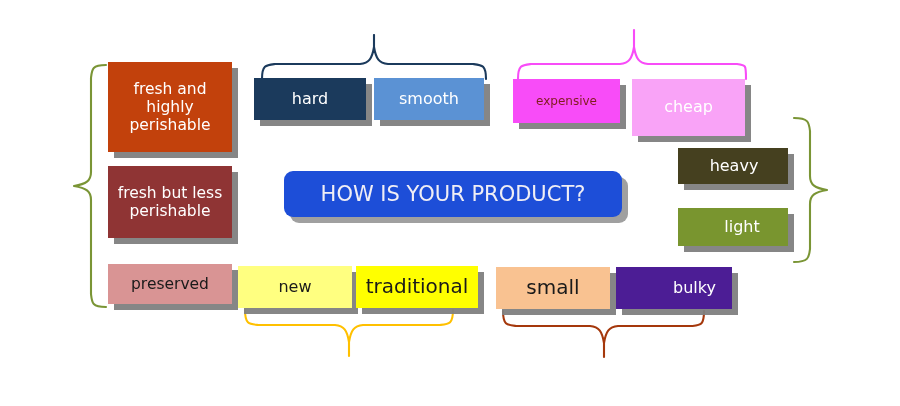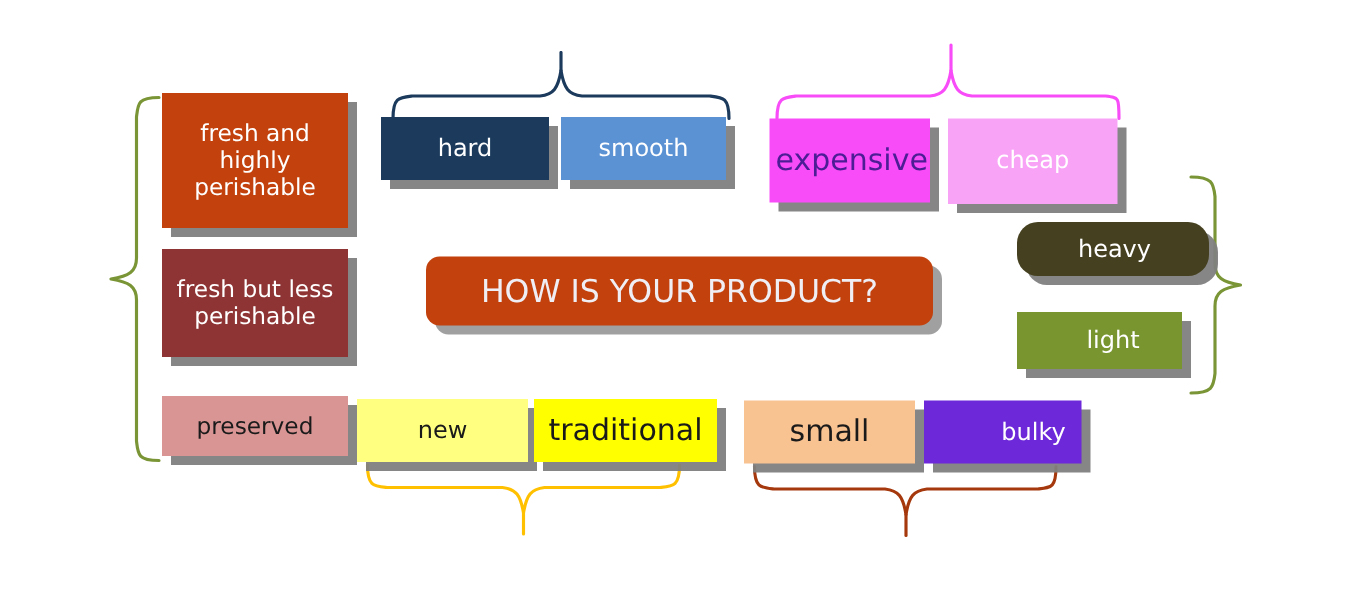--- a/index.html
+++ b/index.html
@@ -67,40 +67,39 @@
     font-size: 16px;
   }
   #node-smooth {
     left: 374px; top: 78px; width: 110px; height: 42px;
     background: #5b92d4;
     color: #ffffff;
     font-size: 16px;
   }
   
   #node-expensive {
-    left: 513px; top: 79px; width: 107px; height: 56px;
+    left: 513px; top: 79px; width: 107px; height: 44px;
     background: #f84cf8;
-    color: #4c1d95;
-    font-size: 20px;
+    color: #7f1d1d;
+    font-size: 12px;
   }
   #node-cheap {
     left: 632px; top: 79px; width: 113px; height: 57px;
     background: #f9a3f7;
     color: #ffffff;
     font-size: 16px;
   }
   
   #node-heavy {
-    left: 678px; top: 148px; width: 128px; height: 36px;
+    left: 678px; top: 148px; width: 110px; height: 36px;
     background: #45401f;
     color: #ffffff;
     font-size: 16px;
     justify-content: center;
     padding-left: 6px;
-    border-radius: 14px;
   }
   #node-light {
     left: 678px; top: 208px; width: 110px; height: 38px;
     background: #79952f;
     color: #ffffff;
     font-size: 16px;
     justify-content: center;
     padding-left: 22px;
     align-items: center;
   }
@@ -117,30 +116,30 @@
     color: #1a1a1a;
     font-size: 20px;
   }
   #node-small {
     left: 496px; top: 267px; width: 114px; height: 42px;
     background: #f9c291;
     color: #1a1a1a;
     font-size: 20px;
   }
   #node-bulky {
-    left: 616px; top: 267px; width: 105px; height: 42px;
-    background: #6d28d9;
+    left: 616px; top: 267px; width: 116px; height: 42px;
+    background: #4c1d95;
     color: #ffffff;
     font-size: 16px;
     padding-left: 45px;
   }
   
   #node-center-question {
     left: 284px; top: 171px; width: 338px; height: 46px;
-    background: #c2410c;
+    background: #1d4ed8;
     color: #f0eef5;
     font-size: 21px;
     border-radius: 9px;
     box-shadow: 6px 6px 0 rgba(150,150,150,0.9);
   }
 </style>
 </head>
 <body>
 
 <div id="canvas">

